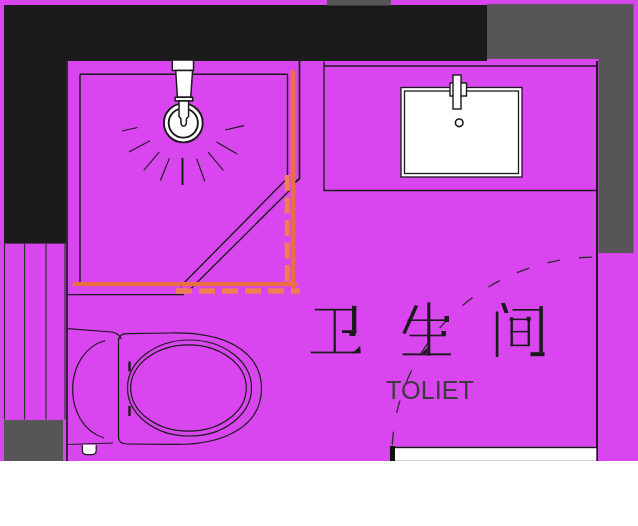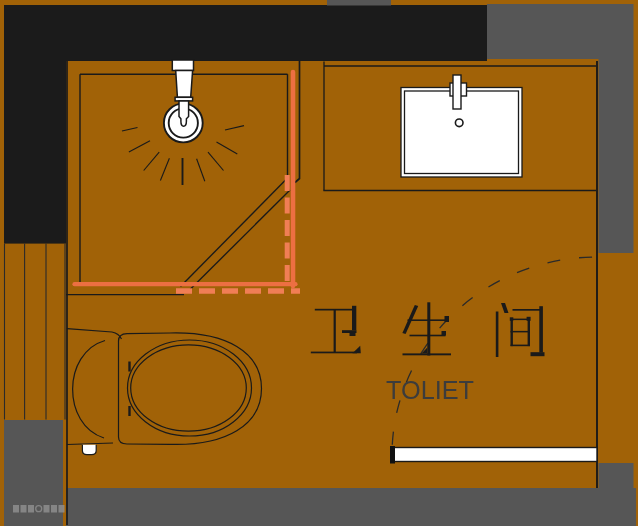--- a/index.html
+++ b/index.html
@@ -1,16 +1,16 @@
 <!DOCTYPE html>
 <html><head>
 <meta charset="utf-8">
 <style>
   html,body{margin:0;padding:0;background:#fff;}
-  #plan{position:relative;width:638px;height:526px;background:#a16207;overflow:hidden;
+  #plan{position:relative;width:638px;height:461px;background:#d946ef;overflow:hidden;
         font-family:"Liberation Sans", sans-serif;}
   svg{position:absolute;left:0;top:0;}
 </style>
 </head>
 <body>
 <div id="plan">
 <svg width="638" height="526" viewBox="0 0 638 526">
 
 <rect x="4" y="5" width="483" height="56" fill="#1b1b1b"></rect>
 

